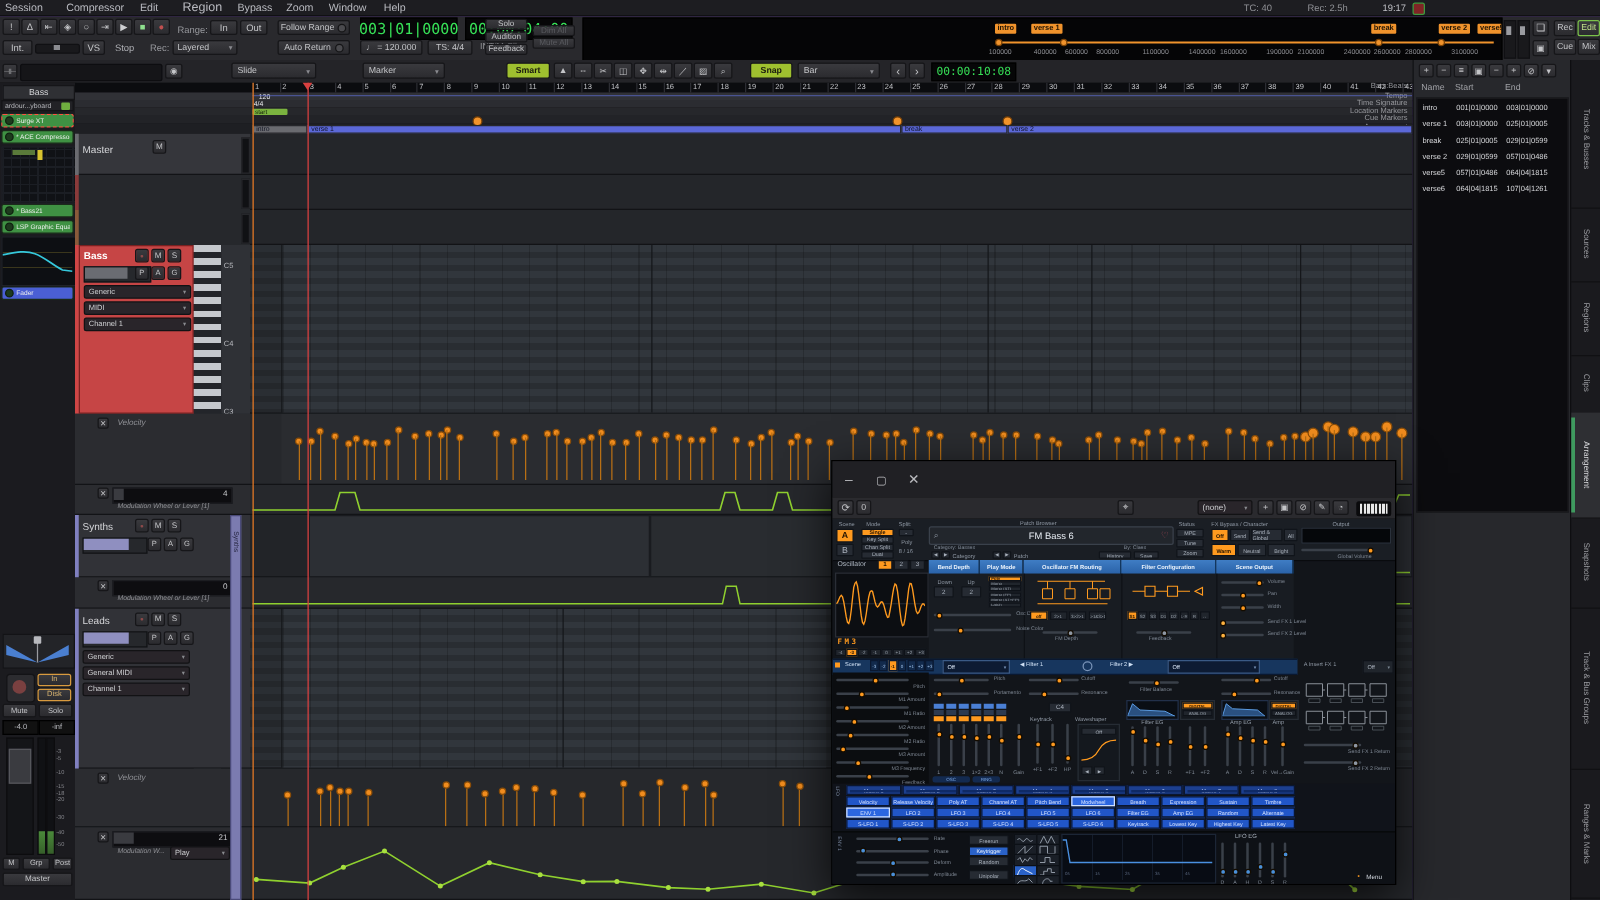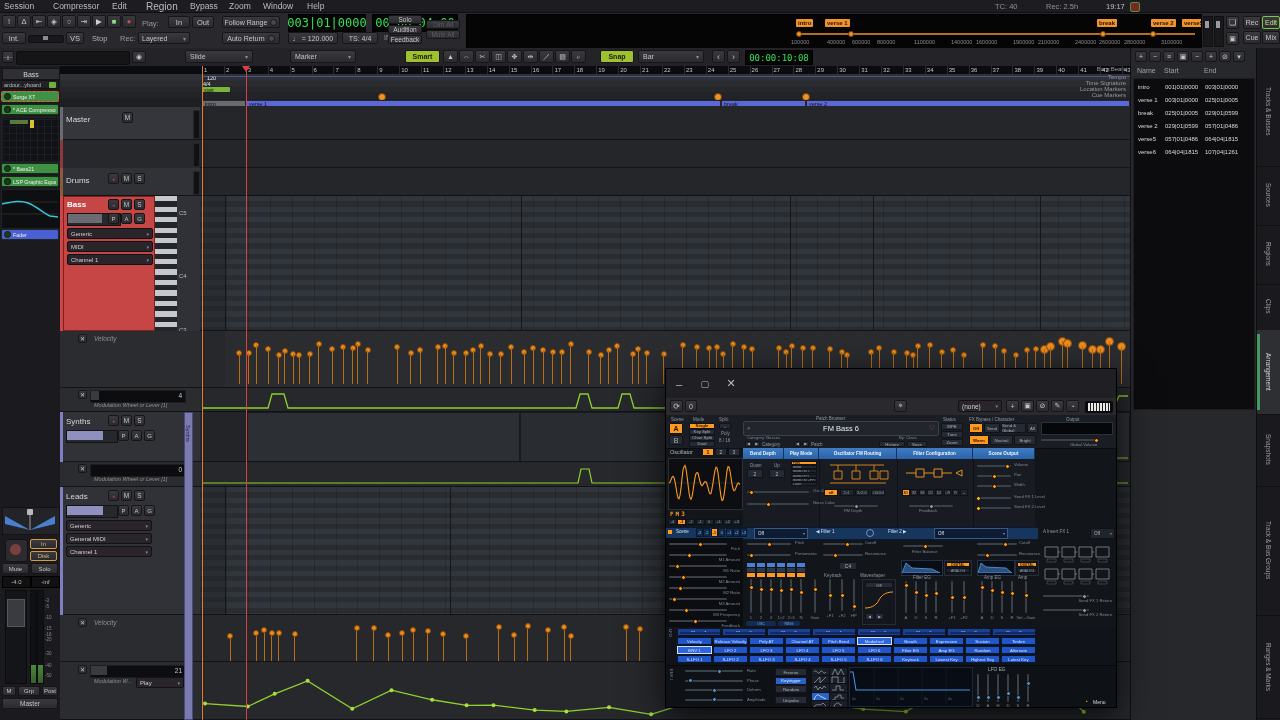--- a/index.html
+++ b/index.html
@@ -66,21 +66,21 @@
   <div class="abs" id="toolbar" style="left:0;top:13px;width:1280px;height:35px;background:#29292d;border-bottom:1px solid #101013;">
       <div class="abs btn" style="left: 2px; top: 2px; width: 14px; height: 13px;">!</div>
       <div class="abs btn" style="left: 17px; top: 2px; width: 14px; height: 13px;">Δ</div>
       <div class="abs btn" style="left: 32px; top: 2px; width: 14px; height: 13px;">⇤</div>
       <div class="abs btn" style="left: 47px; top: 2px; width: 14px; height: 13px;">◈</div>
       <div class="abs btn" style="left: 62px; top: 2px; width: 14px; height: 13px;">○</div>
       <div class="abs btn" style="left: 77px; top: 2px; width: 14px; height: 13px;">⇥</div>
       <div class="abs btn" style="left: 92px; top: 2px; width: 14px; height: 13px; color: rgb(207, 208, 211);">▶</div>
       <div class="abs btn" style="left: 107px; top: 2px; width: 14px; height: 13px; color: rgb(143, 224, 143);">■</div>
       <div class="abs btn" style="left: 122px; top: 2px; width: 14px; height: 13px; color: rgb(192, 80, 80);">●</div>
-      <div class="abs" style="left: 142px; top: 6px; font-size: 7.5px; color: rgb(151, 152, 157);">Play:</div>
+      <div class="abs" style="left: 142px; top: 6px; font-size: 7.5px; color: rgb(151, 152, 157);">Range:</div>
       <div class="abs btn" style="left: 168px; top: 3px; width: 22px; height: 12px;">In</div>
       <div class="abs btn" style="left: 192px; top: 3px; width: 22px; height: 12px;">Out</div>
       <div class="abs btn" style="left: 222px; top: 3px; width: 58px; height: 12px;">
         <div class="abs" style="position: static; font-size: 7px;">Follow Range</div>
         <div class="abs led" style="position: static;"></div>
       </div>
       <div class="abs clock" style="left: 288px; top: 1px; width: 76px; height: 16px; font-size: 12px;">003|01|0000</div>
       <div class="abs clock" style="left: 372px; top: 1px; width: 84px; height: 16px; font-size: 12px;">00:00:04:00</div>
       <div class="abs btn" style="left: 2px; top: 19px; width: 24px; height: 12px;">Int.</div>
       <div class="abs" style="left: 28px; top: 22px; width: 34px; height: 6px; background: rgb(25, 25, 28); border: 1px solid rgb(16, 16, 19); border-radius: 2px;">
@@ -382,26 +382,20 @@
       <div class="abs" style="left: 0px; top: 41px; width: 140px; height: 33px; background: rgb(53, 54, 59); border-bottom: 1px solid rgb(18, 19, 22); box-sizing: border-box;">
         <div class="abs trkname" style="left: 6px; top: 8px;">Master</div>
         <div class="abs btn" style="left: 62px; top: 5px; width: 11px; height: 11px; font-size: 6.5px;">M</div>
       </div>
       <div class="abs" style="left: 0px; top: 41px; width: 3px; height: 33px; background: rgb(106, 107, 112);"></div>
       <div class="abs" style="left: 133px; top: 44px; width: 5px; height: 27px; background: rgb(16, 17, 20); border: 1px solid rgb(38, 39, 43);"></div>
       <div class="abs" style="left: 140px; top: 41px; width: 930px; height: 33px; background: rgb(36, 38, 42); border-bottom: 1px solid rgb(18, 19, 22); box-sizing: border-box;"></div>
       <div class="abs" style="left: 0px; top: 74px; width: 3px; height: 28px; background: rgb(138, 58, 58);"></div>
       <div class="abs" style="left: 133px; top: 77px; width: 5px; height: 22px; background: rgb(16, 17, 20); border: 1px solid rgb(38, 39, 43);"></div>
       <div class="abs" style="left: 140px; top: 74px; width: 930px; height: 28px; background: rgb(36, 38, 42); border-bottom: 1px solid rgb(18, 19, 22); box-sizing: border-box;"></div>
-      <div class="abs" style="left: 0px; top: 102px; width: 140px; height: 28px; background: rgb(49, 50, 55); border-bottom: 1px solid rgb(18, 19, 22); box-sizing: border-box;">
-        <div class="abs trkname" style="left: 6px; top: 8px;">Drums</div>
-        <div class="abs btn" style="left: 48px; top: 5px; width: 11px; height: 11px; font-size: 5px; color: rgb(140, 74, 74);">●</div>
-        <div class="abs btn" style="left: 61px; top: 5px; width: 11px; height: 11px; font-size: 6.5px;">M</div>
-        <div class="abs btn" style="left: 74px; top: 5px; width: 11px; height: 11px; font-size: 6.5px;">S</div>
-      </div>
       <div class="abs" style="left: 0px; top: 102px; width: 3px; height: 28px; background: rgb(138, 90, 58);"></div>
       <div class="abs" style="left: 133px; top: 105px; width: 5px; height: 22px; background: rgb(16, 17, 20); border: 1px solid rgb(38, 39, 43);"></div>
       <div class="abs" style="left: 140px; top: 102px; width: 930px; height: 28px; background: rgb(36, 38, 42); border-bottom: 1px solid rgb(18, 19, 22); box-sizing: border-box;"></div>
       <div class="abs" style="left: 3px; top: 130px; width: 92px; height: 135px; background: rgb(198, 69, 69); border: 1px solid rgb(122, 32, 32); box-sizing: border-box;">
         <div class="abs" style="left: 3px; top: 3px; font-size: 8px; font-weight: bold; color: rgb(255, 255, 255);">Bass</div>
         <div class="abs btn" style="left: 44px; top: 2px; width: 11px; height: 11px; font-size: 5px; color: rgb(140, 74, 74);">●</div>
         <div class="abs btn" style="left: 57px; top: 2px; width: 11px; height: 11px; font-size: 6.5px;">M</div>
         <div class="abs btn" style="left: 70px; top: 2px; width: 11px; height: 11px; font-size: 6.5px;">S</div>
         <div class="abs" style="left: 3px; top: 16px; width: 52px; height: 11px; background: rgb(38, 40, 44); border: 1px solid rgb(18, 19, 22);">
           <div class="abs" style="left: 0px; top: 0px; width: 34px; height: 9px; background: rgb(106, 108, 114); position: absolute;"></div>

